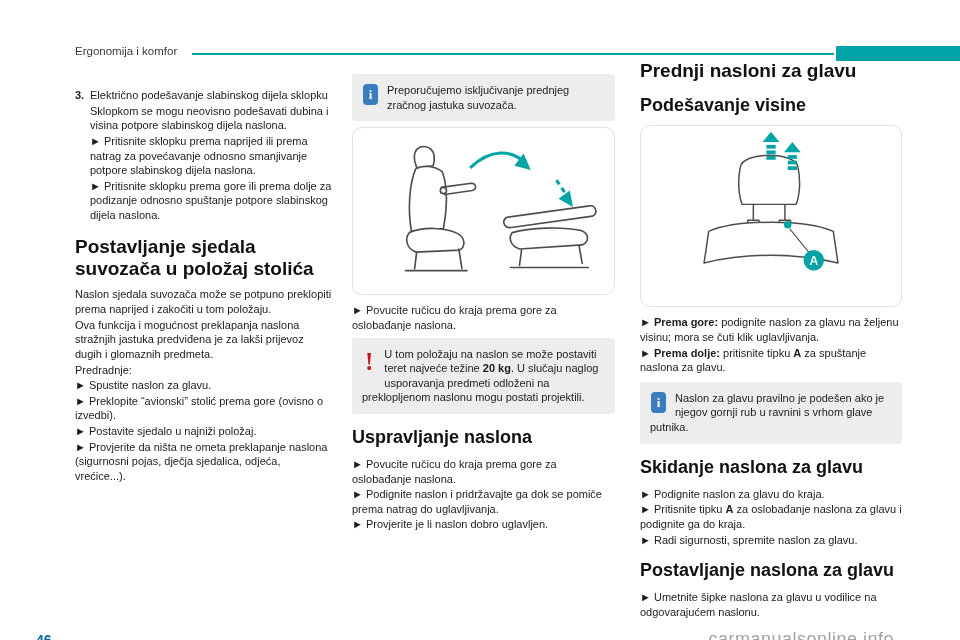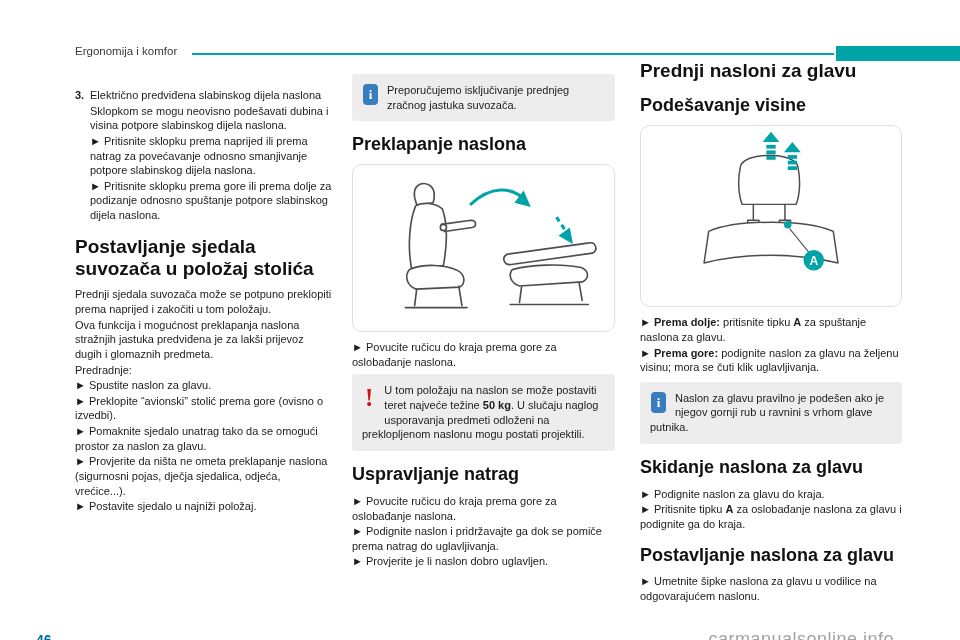--- a/index.html
+++ b/index.html
@@ -52,43 +52,41 @@
 
 <div class="page">
 
   <span class="chapter">Ergonomija i komfor</span>
   <div class="header-line"></div>
   <div class="header-tab"></div>
 
   <div class="col col1">
     <div class="numitem">
       <span class="num">3.</span>
-      <p>Električno predviđena slabinskog dijela naslona</p>
+      <p>Električno podešavanje slabinskog dijela sklopku</p>
       <p>Sklopkom se mogu neovisno podešavati dubina i visina potpore slabinskog dijela naslona.</p>
       <p class="bl">► Pritisnite sklopku prema naprijed ili prema natrag za povećavanje odnosno smanjivanje potpore slabinskog dijela naslona.</p>
       <p class="bl">► Pritisnite sklopku prema gore ili prema dolje za podizanje odnosno spuštanje potpore slabinskog dijela naslona.</p>
     </div>
     <h1 class="h1">Postavljanje sjedala suvozača u položaj stolića</h1>
-    <p>Prednji sjedala suvozača može se potpuno preklopiti prema naprijed i zakočiti u tom položaju.</p>
+    <p>Naslon sjedala suvozača može se potpuno preklopiti prema naprijed i zakočiti u tom položaju.</p>
     <p>Ova funkcija i mogućnost preklapanja naslona stražnjih jastuka predviđena je za lakši prijevoz dugih i glomaznih predmeta.</p>
     <p>Predradnje:</p>
     <p class="bl">► Spustite naslon za glavu.</p>
     <p class="bl">► Preklopite “avionski” stolić prema gore (ovisno o izvedbi).</p>
-    <p class="bl">► Pomaknite sjedalo unatrag tako da se omogući prostor za naslon za glavu.</p>
+    <p class="bl">► Postavite sjedalo u najniži položaj.</p>
     <p class="bl">► Provjerite da ništa ne ometa preklapanje naslona (sigurnosni pojas, dječja sjedalica, odjeća, vrećice...).</p>
-    <p class="bl">► Postavite sjedalo u najniži položaj.</p>
   </div>
 
   <div class="col col2">
     <div class="note">
       <span class="info-icon">i</span>
       <p>Preporučujemo isključivanje prednjeg zračnog jastuka suvozača.</p>
     </div>
 
-    <h2 class="h2">Preklapanje naslona</h2>
 
     <figure class="figure">
       <svg viewBox="0 0 250 150" height="158" preserveAspectRatio="xMidYMid meet">
         <g stroke="#4d4d4d" stroke-width="1.6" fill="#fff" stroke-linecap="round" stroke-linejoin="round">
 
           <path d="M63,13 c-4,2 -6,7 -5,13 l2,7 16,-2 c2,-7 1,-13 -2,-16 c-3,-3 -8,-3 -11,-2 z"></path>
           <path d="M59,34 c-6,14 -8,40 -4,61 l31,-3 c4,-22 4,-41 -1,-55 c-7,-6 -19,-7 -26,-3 z"></path>
           <path d="M84,52 l29,-4 c5,0 6,6 1,7 l-27,4"></path>
           <circle cx="86" cy="55" r="3"></circle>
           <path d="M53,96 c14,-6 35,-5 47,1 c7,4 8,12 2,16 l-43,2 c-9,-4 -11,-13 -6,-19 z"></path>
@@ -106,24 +104,24 @@
           <path d="M196,45 L208,63" fill="none" stroke="var(--accent, #00a4a6)" stroke-width="3" stroke-dasharray="5,4"></path>
           <polygon points="212,71 198,63 209,55" fill="var(--accent, #00a4a6)"></polygon>
         </g>
       </svg>
     </figure>
 
     <p class="bl">► Povucite ručicu do kraja prema gore za oslobađanje naslona.</p>
 
     <div class="note warn">
       <span class="warn-icon">!</span>
-      <p><span>U tom položaju na naslon se može postaviti teret najveće težine </span><b>50 kg</b><span>. U slučaju naglog usporavanja predmeti odloženi na preklopljenom naslonu mogu postati projektili.</span></p>
+      <p><span>U tom položaju na naslon se može postaviti teret najveće težine </span><b>20 kg</b><span>. U slučaju naglog usporavanja predmeti odloženi na preklopljenom naslonu mogu postati projektili.</span></p>
     </div>
 
-    <h2 class="h2">Uspravljanje natrag</h2>
+    <h2 class="h2">Uspravljanje naslona</h2>
     <p class="bl">► Povucite ručicu do kraja prema gore za oslobađanje naslona.</p>
     <p class="bl">► Podignite naslon i pridržavajte ga dok se pomiče prema natrag do uglavljivanja.</p>
     <p class="bl">► Provjerite je li naslon dobro uglavljen.</p>
   </div>
 
   <div class="col col3">
     <h1 class="h1 h1-top">Prednji nasloni za glavu</h1>
     <h2 class="h2">Podešavanje visine</h2>
 
     <figure class="figure">
@@ -146,31 +144,32 @@
         </g>
         <g>
           <circle cx="143" cy="102" r="4" fill="var(--accent, #00a4a6)"></circle>
           <path d="M145,106 L166,132" stroke="#4d4d4d" stroke-width="1.2" fill="none"></path>
           <circle cx="171" cy="140" r="11" fill="var(--accent, #00a4a6)"></circle>
           <text x="171" y="145" text-anchor="middle" font-size="13" font-weight="bold" fill="#ffffff">A</text>
         </g>
       </svg>
     </figure>
 
+    <p class="bl"><span>► </span><b>Prema gore:</b><span> podignite naslon za glavu na željenu visinu; mora se čuti klik uglavljivanja.</span></p>
     <p class="bl"><span>► </span><b>Prema dolje:</b><span> pritisnite tipku </span><b>A</b><span> za spuštanje naslona za glavu.</span></p>
-    <p class="bl"><span>► </span><b>Prema gore:</b><span> podignite naslon za glavu na željenu visinu; mora se čuti klik uglavljivanja.</span></p>
 
     <div class="note" style="margin-top:7px;">
       <span class="info-icon">i</span>
       <p>Naslon za glavu pravilno je podešen ako je njegov gornji rub u ravnini s vrhom glave putnika.</p>
     </div>
 
     <h2 class="h2">Skidanje naslona za glavu</h2>
     <p class="bl">► Podignite naslon za glavu do kraja.</p>
     <p class="bl"><span>► Pritisnite tipku </span><b>A</b><span> za oslobađanje naslona za glavu i podignite ga do kraja.</span></p>
+    <p class="bl">► Radi sigurnosti, spremite naslon za glavu.</p>
 
     <h2 class="h2">Postavljanje naslona za glavu</h2>
     <p class="bl">► Umetnite šipke naslona za glavu u vodilice na odgovarajućem naslonu.</p>
   </div>
 
   <span class="page-number">46</span>
   <span class="watermark">carmanualsonline.info</span>
 </div>
 
 </body></html>

